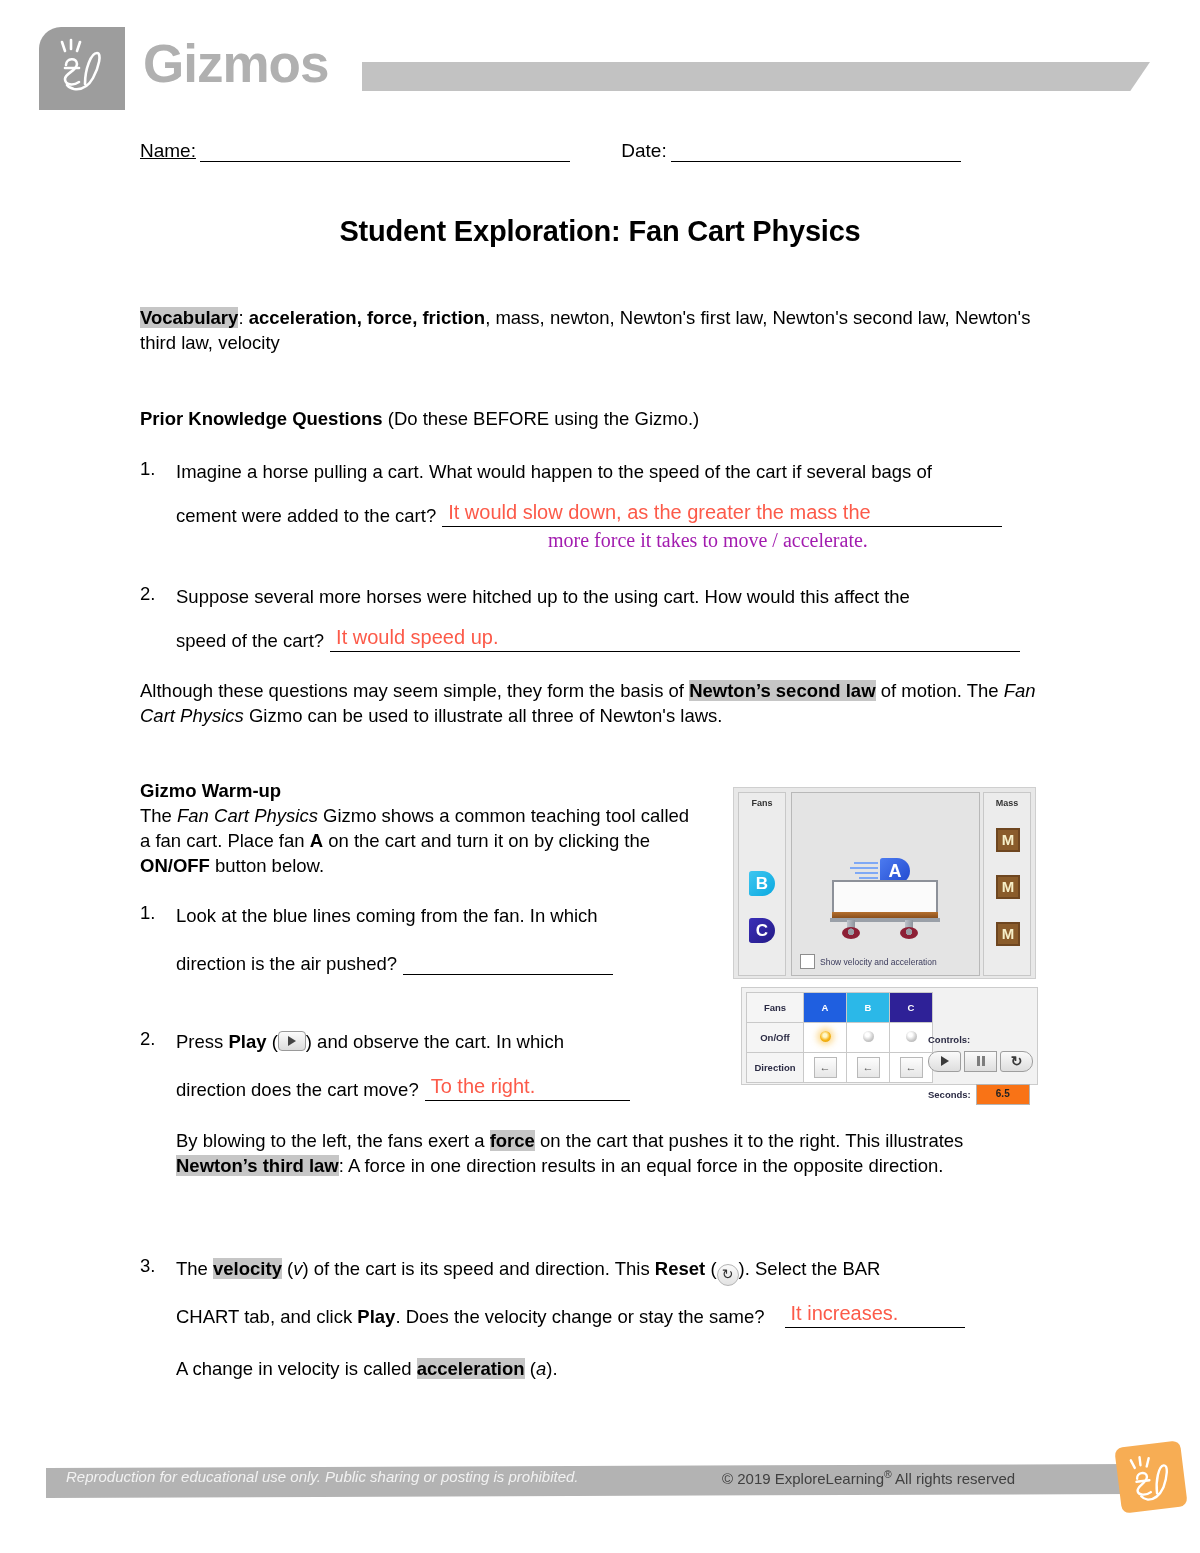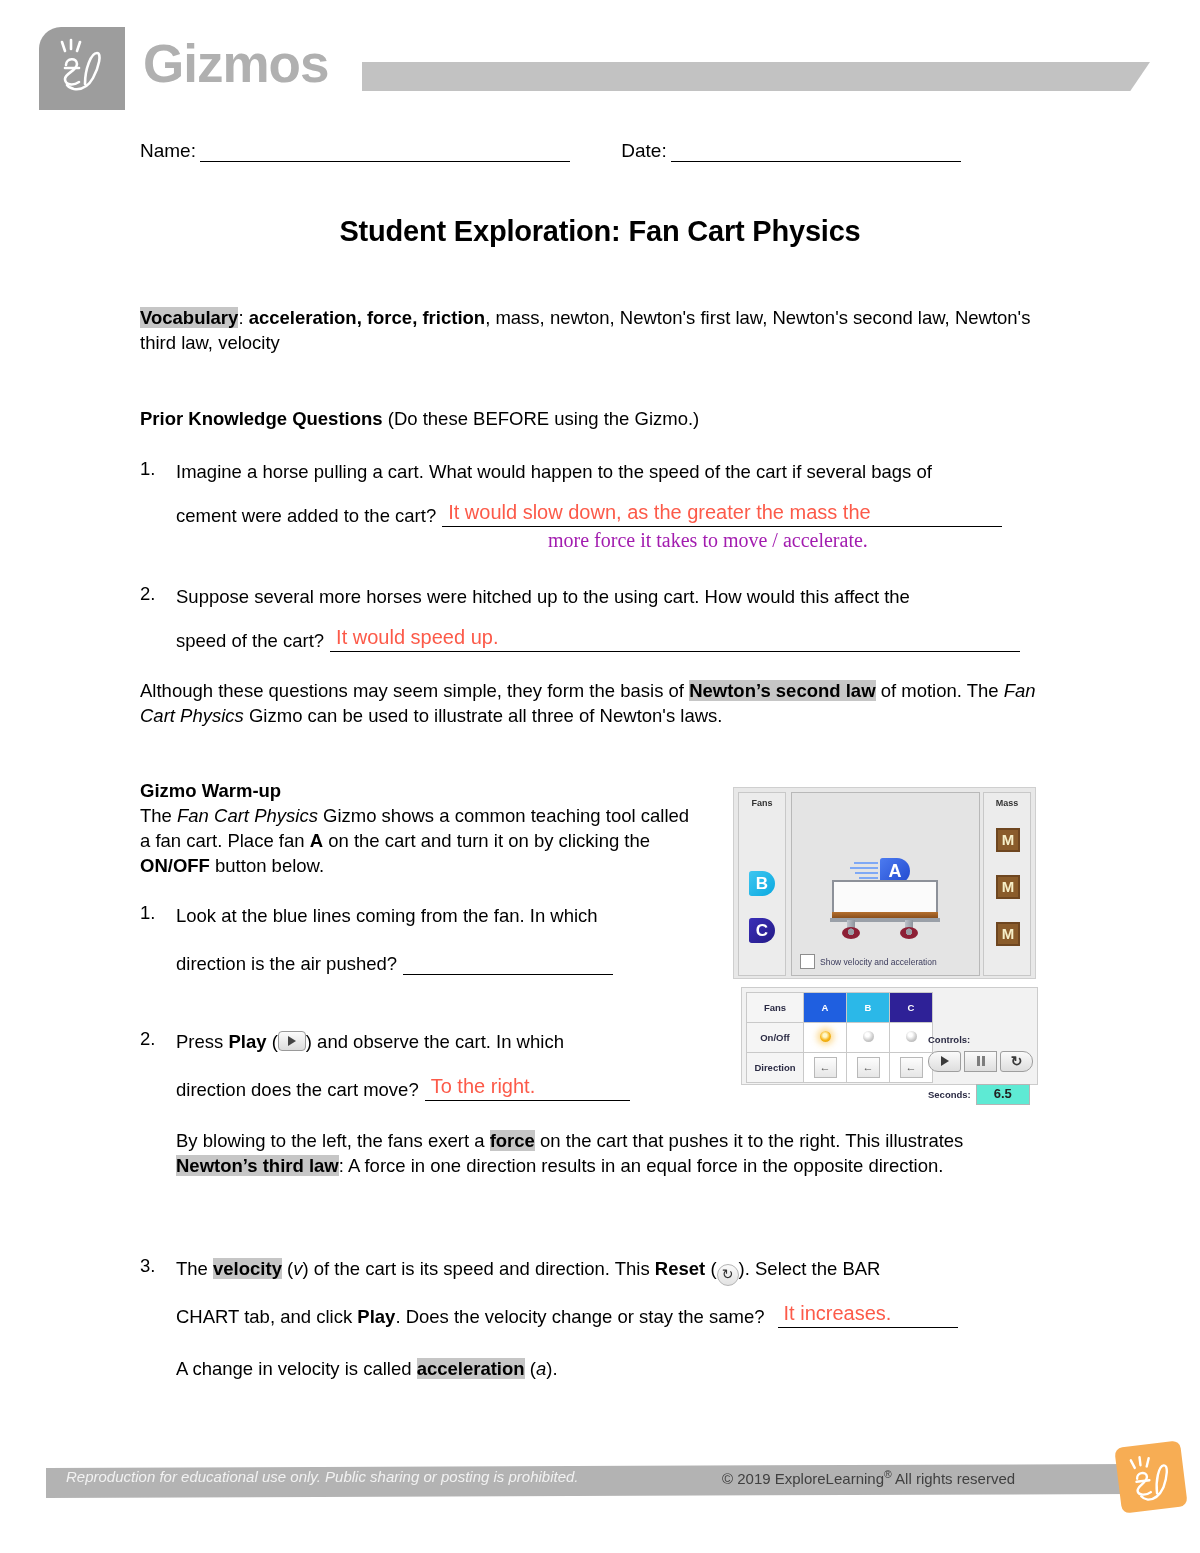--- a/index.html
+++ b/index.html
@@ -50,21 +50,21 @@
     background: #c2c2c2;
     clip-path: polygon(0 0, 100% 0, 97.5% 100%, 0% 100%);
   }
 
   .namedate-row {
     position: absolute;
     left: 140px; top: 140px;
     width: 920px;
     font-size: 19px;
   }
-  .nd-label { display: inline-block; }
+  .nd-label { display: inline-block; text-decoration: underline; }
   .rule {
     display: inline-block;
     border-bottom: 1.6px solid #000;
     vertical-align: bottom;
     height: 17px;
   }
   .rule-name { width: 370px; margin-left: 4px; }
   .rule-date { width: 290px; margin-left: 4px; }
   .nd-date { margin-left: 46px; }
 
@@ -446,25 +446,25 @@
     line-height: 14px;
   }
   .secs-row {
     display: flex;
     align-items: center;
     gap: 5px;
     margin-top: 12px;
   }
   .secs-field {
     width: 52px; height: 19px;
-    background: #5eead4;
+    background: #f97316;
     border: 1px solid #b5b5b5;
     text-align: center;
     line-height: 18px;
-    font-size: 13px;
+    font-size: 10px;
     color: #222;
   }
 
   
   .footer {
     position: absolute;
     left: 0; top: 1440px;
     width: 1200px; height: 90px;
   }
   .footer-bar {
@@ -589,21 +589,21 @@
 <div class="blowing">
   <span>By blowing to the left, the fans exert a </span><span class="hl">force</span><span> on the cart that pushes it to the right. This illustrates </span><span class="hl">Newton’s third law</span><span>: A force in one direction results in an equal force in the opposite direction.</span>
 </div>
 
 <div class="q3">
   <span class="qnum">3.</span>
   <div class="qbody">
     <span>The </span><span class="hl">velocity</span><span> (</span><i>v</i><span>) of the cart is its speed and direction. This </span><b>Reset</b><span> (</span><span class="mini-round">↻</span><span>). Select the BAR</span>
   </div>
   <div style="position:absolute; left:36px; top:50px; width:900px;">
-    <span>CHART tab, and click </span><b>Play</b><span>. Does the velocity change or stay the same?</span><span class="ansline" style="width:180px; height:22px; margin-left:13px;"><span class="ans-red">It increases.</span></span>
+    <span>CHART tab, and click </span><b>Play</b><span>. Does the velocity change or stay the same?</span><span class="ansline" style="width:180px; height:22px; margin-left:20px;"><span class="ans-red">It increases.</span></span>
   </div>
 </div>
 
 <div class="accel-note">
   <span>A change in velocity is called </span><span class="hl">acceleration</span><span> (</span><i>a</i><span>).</span>
 </div>
 
 <div class="gizmo">
 
   <div class="sim">

